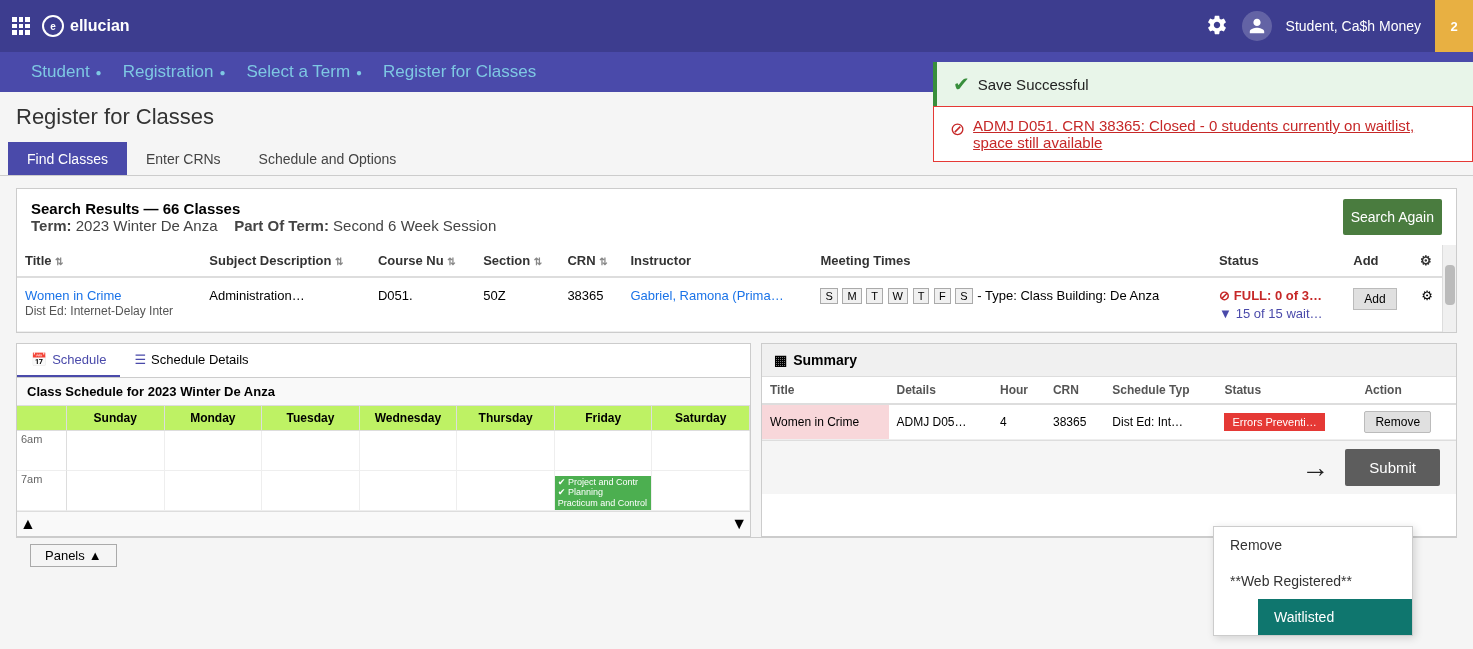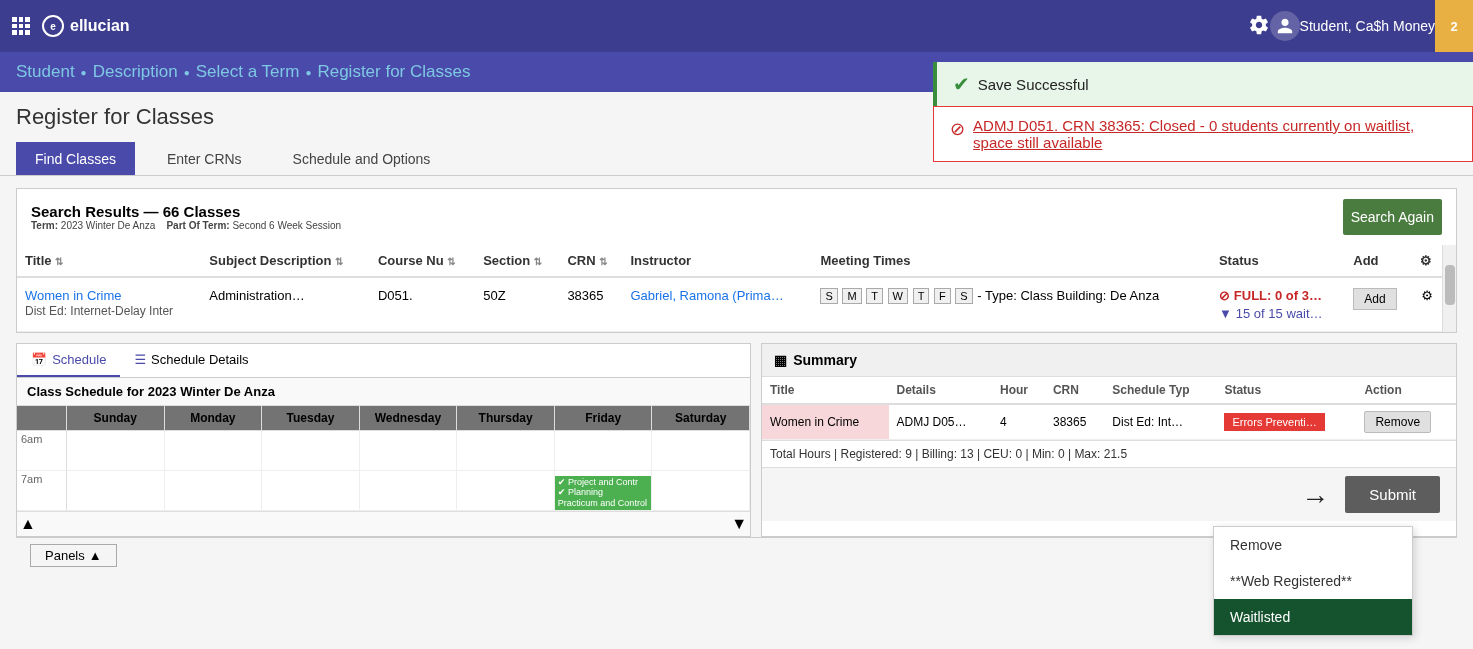--- a/index.html
+++ b/index.html
@@ -8,89 +8,89 @@
     
     .top-nav {
       display: flex; align-items: center; background: #3d3d8f; height: 52px;
       padding: 0 12px; color: white;
     }
     .top-nav-left { display: flex; align-items: center; gap: 12px; flex: 1; }
     .grid-icon { display: grid; grid-template-columns: 1fr 1fr 1fr; gap: 2px; width: 18px; height: 18px; cursor: pointer; }
     .grid-icon span { background: white; display: block; }
     .ellucian-logo { color: white; font-size: 16px; font-weight: bold; display: flex; align-items: center; gap: 6px; }
     .ellucian-logo .logo-circle { width: 22px; height: 22px; border-radius: 50%; border: 2px solid white; display: flex; align-items: center; justify-content: center; font-size: 10px; }
-    .top-nav-right { display: flex; align-items: center; }
+    .top-nav-right { display: flex; align-items: center; gap: 14px; }
     .gear-btn { background: none; border: none; cursor: pointer; }
     .gear-icon-svg { fill: white; width: 22px; height: 22px; }
     .user-icon { width: 30px; height: 30px; border-radius: 50%; background: rgba(255,255,255,0.2); display: flex; align-items: center; justify-content: center; color: white; font-size: 16px; cursor: pointer; }
     .user-name { color: white; font-size: 14px; }
     .notif-badge { background: #e8b042; color: white; font-size: 13px; font-weight: bold; width: 38px; height: 52px; display: flex; align-items: center; justify-content: center; margin-right: -12px; }
 
     
     .breadcrumb { background: #4a4aaa; padding: 10px 16px; display: flex; align-items: center; gap: 6px; }
-    .breadcrumb a { color: #7ec8e3; text-decoration: none; font-size: 17px; }
+    .breadcrumb a { color: #7ec8e3; text-decoration: none; font-size: 17px; margin-left: 15px; }
     .breadcrumb-sep { color: #7ec8e3; font-size: 10px; }
 
     
     .page-title { padding: 12px 16px 0 16px; font-size: 22px; font-weight: 400; color: #333; }
 
     
-    .tabs { display: flex; padding: 12px 16px 0 16px; border-bottom: 1px solid #ccc; gap: 13px; }
+    .tabs { display: flex; padding: 12px 16px 0 8px; border-bottom: 1px solid #ccc; gap: 0; }
     .tab { padding: 8px 18px; font-size: 14px; cursor: pointer; border: 1px solid transparent; border-bottom: none; background: none; }
     .tab.active { background: #4a4aaa; color: white; border-color: #4a4aaa; }
     .tab:not(.active) { color: #444; border-color: transparent; }
 
     
     .notification-area { position: absolute; top: 62px; right: 0; width: 540px; z-index: 100; }
     .notif-success { background: #e8f5e9; border-left: 4px solid #388e3c; padding: 10px 16px; display: flex; align-items: center; gap: 8px; font-size: 15px; color: #222; }
     .notif-success .check-icon { color: #388e3c; font-size: 20px; }
     .notif-error { background: #fff; border: 1px solid #e53935; padding: 10px 16px; display: flex; align-items: flex-start; gap: 8px; font-size: 15px; }
     .notif-error a { color: #c62828; text-decoration: underline; font-weight: 500; }
     .notif-error .err-icon { color: #c62828; font-size: 18px; margin-top: 1px; }
 
     
     .main { padding: 12px 16px; position: relative; }
 
     
     .search-results { border: 1px solid #ccc; background: white; margin-bottom: 10px; }
     .sr-header { display: flex; align-items: center; justify-content: space-between; padding: 10px 14px; background: white; }
     .sr-info h3 { font-size: 15px; font-weight: 600; }
-    .sr-info p { font-size: 10px; color: #444; }
+    .sr-info p { font-size: 15px; color: #444; }
     .sr-info p strong { font-weight: 600; }
     .search-again-btn { background: #4a7c3f; color: white; border: none; padding: 10px 8px; font-size: 14px; cursor: pointer; border-radius: 2px; }
 
     
     .results-table { width: 100%; border-collapse: collapse; font-size: 13px; }
     .results-table th { padding: 8px 8px; text-align: left; border-bottom: 2px solid #ddd; color: #333; font-weight: 700; position: relative; cursor: pointer; }
     .results-table th .sort-icon { font-size: 10px; color: #888; }
     .results-table td { padding: 10px 8px; border-bottom: 1px solid #eee; vertical-align: top; }
     .course-link { color: #1a73e8; text-decoration: none; font-size: 13px; }
     .course-sub { color: #555; font-size: 12px; }
     .day-badge { display: inline-block; border: 1px solid #aaa; padding: 1px 4px; font-size: 11px; margin-right: 1px; background: #f0f0f0; }
 
     
     .status-full { display: flex; align-items: center; gap: 4px; color: #c62828; font-size: 13px; font-weight: 600; }
     .status-wait { display: flex; align-items: center; gap: 4px; color: #4a4aaa; font-size: 13px; margin-top: 3px; }
 
     
     .dropdown-menu { position: absolute; right: 60px; top: 350px; background: white; border: 1px solid #ccc; box-shadow: 2px 2px 8px rgba(0,0,0,0.15); z-index: 50; width: 200px; }
     .dropdown-item { padding: 10px 16px; font-size: 14px; cursor: pointer; color: #333; }
-    .dropdown-item.active { background: #14532d; color: white; }
+    .dropdown-item.active { background: #0f766e; color: white; margin-left: 44px; }
 
     
     .bottom-panels { display: flex; gap: 0; }
     .schedule-panel { flex: 0 0 735px; border: 1px solid #ccc; background: white; }
     .schedule-tabs { display: flex; border-bottom: 1px solid #ccc; }
     .sched-tab { padding: 8px 14px; font-size: 13px; cursor: pointer; display: flex; align-items: center; gap: 5px; border-bottom: 2px solid transparent; }
     .sched-tab.active { border-bottom: 2px solid #4a4aaa; color: #4a4aaa; }
     .sched-tab-icon { color: #4a4aaa; }
     .sched-title { padding: 6px 10px; font-size: 13px; font-weight: 600; background: #f9f9f9; border-bottom: 1px solid #ddd; }
 
     .calendar-grid { font-size: 11px; }
-    .cal-header { display: grid; grid-template-columns: 50px repeat(7, 1fr); background: #737373; border-bottom: 1px solid #ddd; }
+    .cal-header { display: grid; grid-template-columns: 50px repeat(7, 1fr); background: #bef264; border-bottom: 1px solid #ddd; }
     .cal-header-cell { padding: 5px 4px; text-align: center; font-weight: 600; font-size: 12px; border-right: 1px solid #ddd; }
     .cal-body { display: grid; grid-template-columns: 50px repeat(7, 1fr); }
     .time-cell { padding: 3px 4px; font-size: 11px; color: #666; text-align: right; border-right: 1px solid #ddd; border-bottom: 1px solid #eee; height: 40px; display: flex; align-items: flex-start; padding-top: 2px; }
     .cal-cell { border-right: 1px solid #eee; border-bottom: 1px solid #eee; height: 40px; position: relative; }
     .event-block { background: #4CAF50; color: white; font-size: 9px; padding: 1px 3px; position: absolute; bottom: 0; left: 0; right: 0; line-height: 1.2; }
 
     
     .summary-panel { flex: 1; border: 1px solid #ccc; background: white; margin-left: 10px; }
     .summary-header { background: #f0f0f0; padding: 8px 12px; font-size: 14px; font-weight: 600; display: flex; align-items: center; gap: 6px; border-bottom: 1px solid #ddd; }
     .summary-table { width: 100%; border-collapse: collapse; font-size: 12px; }
@@ -153,21 +153,21 @@
         </svg>
     </div>
     <span class="user-name">Student, Ca$h Money</span>
     <div class="notif-badge">2</div>
   </div>
 </div>
 
 <div class="breadcrumb">
   <a href="#">Student</a>
   <span class="breadcrumb-sep">●</span>
-  <a href="#">Description</a>
+  <a href="#">Registration</a>
   <span class="breadcrumb-sep">●</span>
   <a href="#">Select a Term</a>
   <span class="breadcrumb-sep">●</span>
   <a href="#">Register for Classes</a>
 </div>
 
 <div class="notification-area">
   <div class="notif-success">
     <span class="check-icon">✔</span>
     <span>Save Successful</span>
@@ -359,21 +359,20 @@
             <td>Dist Ed: Int…</td>
             <td>
               <button class="errors-btn">Errors Preventi…</button>
             </td>
             <td>
               <button class="remove-btn">Remove</button>
             </td>
           </tr>
         </tbody>
       </table>
-      <div class="total-hours">Total Hours | Registered: 9 | Billing: 13 | CEU: 0 | Min: 0 | Max: 21.5</div>
 
       <div class="submit-area">
         <span class="arrow-right">→</span>
         <button class="submit-btn">Submit</button>
       </div>
     </div>
 
   </div>
 
   <div class="panels-footer">

